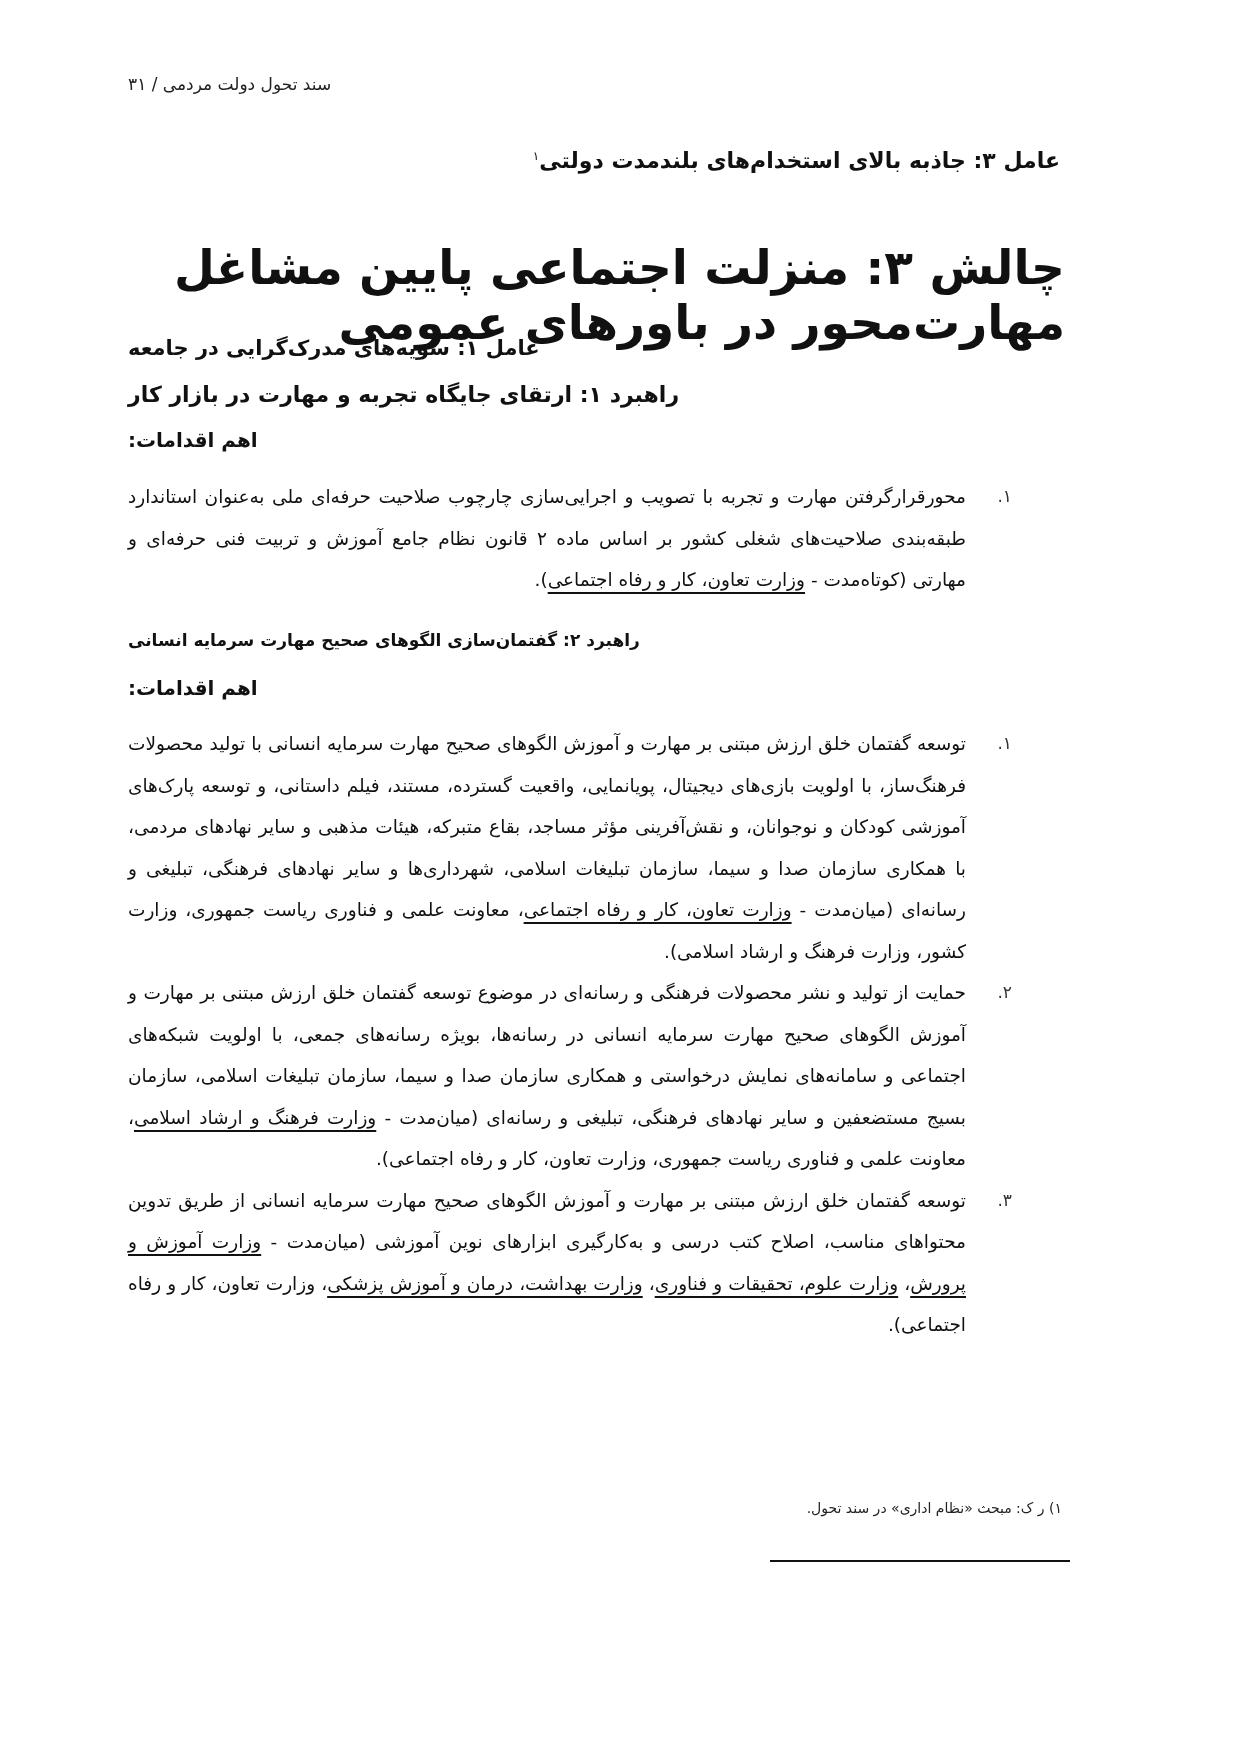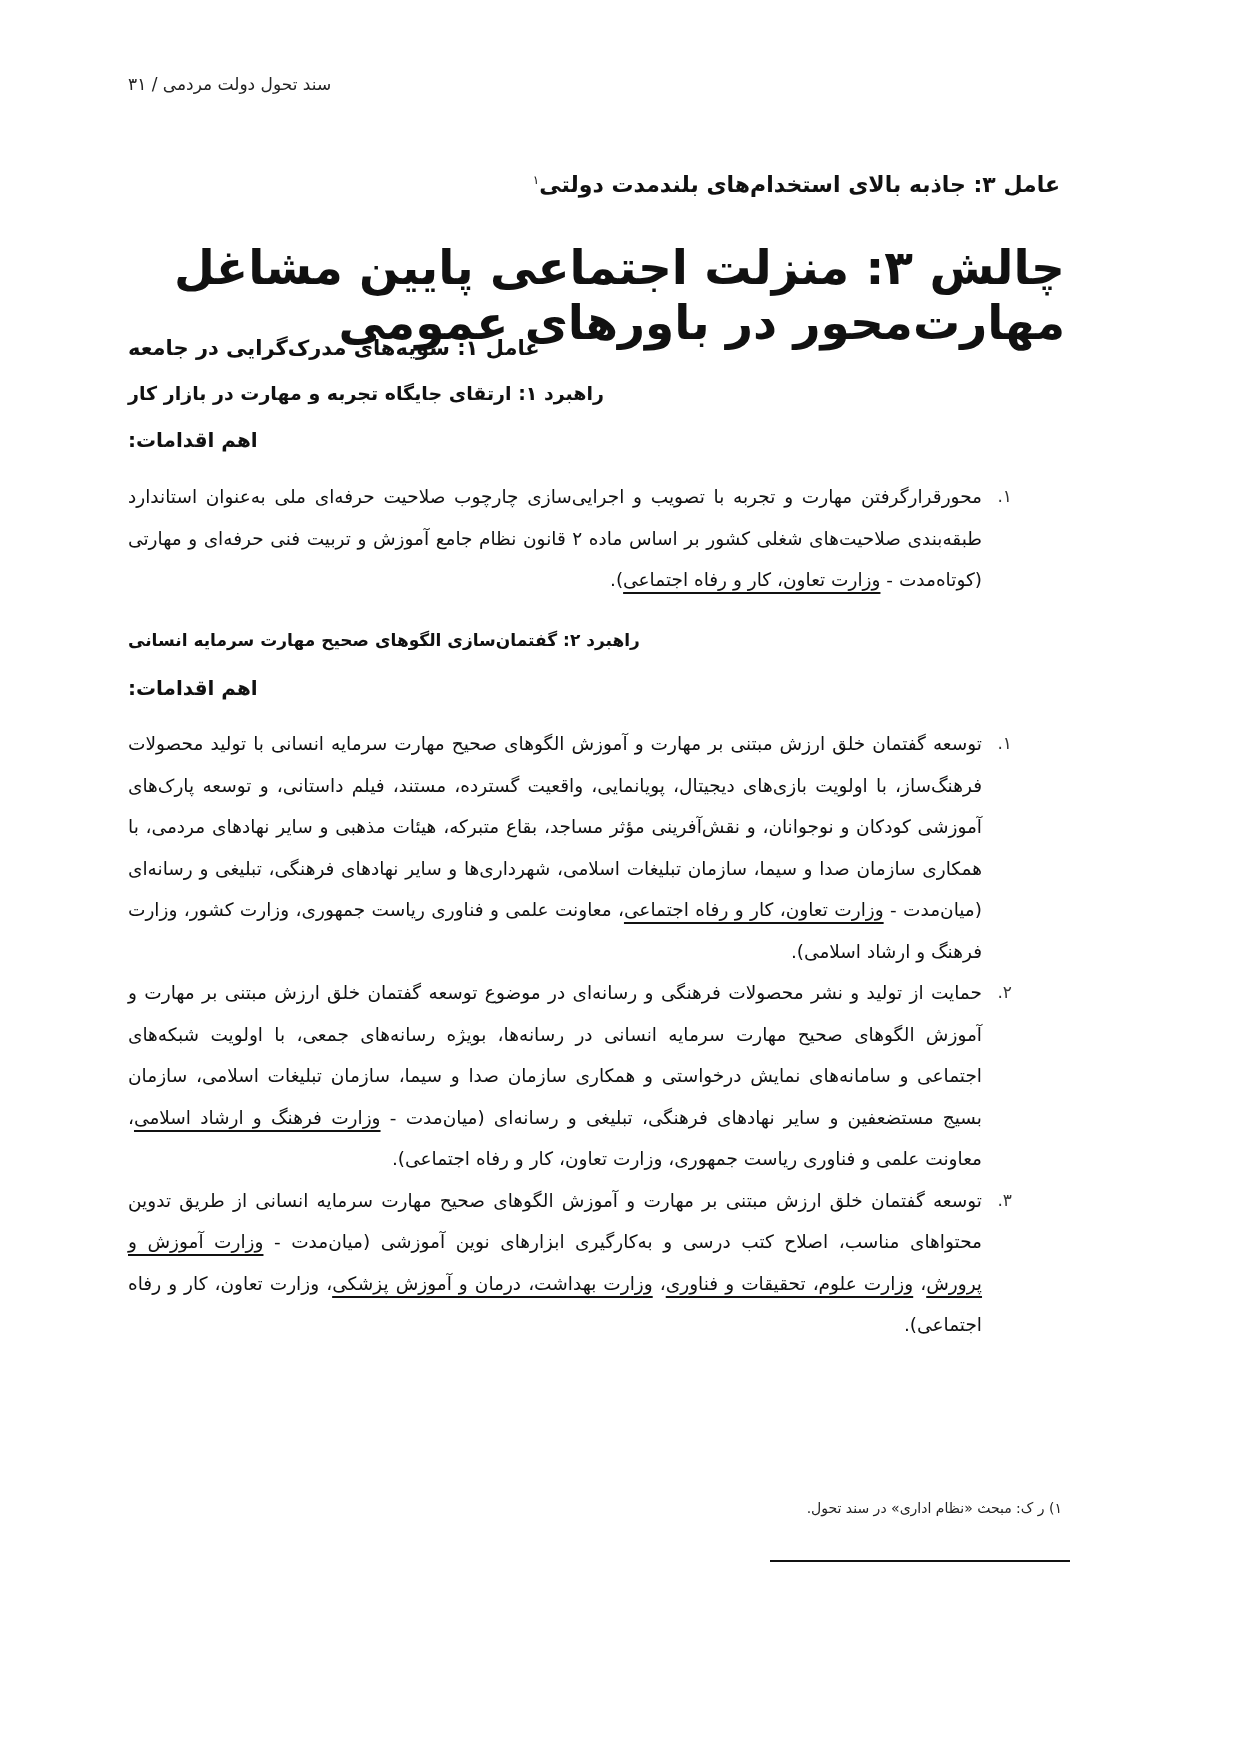--- a/index.html
+++ b/index.html
@@ -7,44 +7,44 @@
     width: 1240px; height: 1754px; position: relative; overflow: hidden;
     font-family: "DejaVu Sans", sans-serif; color: #111;
     direction: rtl;
   }
   .running-head {
     position: absolute; top: 74px; left: 128px;
     font-size: 17px; direction: rtl; color: #222;
   }
   .factor3 {
     position: absolute; top: 148px; right: 180px;
-    font-size: 22px; font-weight: bold; margin-top: 24px;
+    font-size: 22px; font-weight: bold;
   }
   .factor3 sup { font-size: 12px; font-weight: normal; }
   .challenge {
     position: absolute; top: 240px; right: 175px; left: 130px;
     font-size: 47px; font-weight: 900; text-align: right; letter-spacing: -0.5px;
   }
   .block { position: absolute; right: 180px; left: 128px; text-align: left; }
   .h-factor { top: 336px; font-size: 21px; font-weight: bold; }
-  .h-strategy1 { top: 382px; right: 212px; font-size: 19px; font-weight: bold; }
+  .h-strategy1 { top: 382px; right: 212px; font-size: 22px; font-weight: bold; }
   .h-actions1 { top: 428px; right: 228px; font-size: 20px; font-weight: bold; }
   .h-strategy2 { top: 630px; right: 212px; font-size: 17px; font-weight: bold; }
   .h-actions2 { top: 676px; right: 228px; font-size: 20px; font-weight: bold; }
 
   ol.actions {
     position: absolute; right: 228px; left: 128px; margin: 0; padding: 0;
     list-style: none; font-size: 18.5px; line-height: 41.5px;
     text-align: justify; text-align-last: right;
   }
   ol.actions li { position: relative; padding-right: 30px; }
   ol.actions li .num {
     position: absolute; right: 0; top: 0; font-size: 17px; color: #333;
   }
-  ol.actions li .item-text { display: block; margin-right: 0; }
+  ol.actions li .item-text { display: block; margin-right: 16px; }
   .list1 { top: 476px; }
   .list2 { top: 723px; }
   .u { text-decoration: underline; text-underline-offset: 6px; text-decoration-thickness: 2px; }
 
   .footnote-rule {
     position: absolute; top: 1560px; left: 770px; width: 300px; height: 2px; background: #111;
   }
   .footnote {
     position: absolute; top: 1500px; right: 178px; font-size: 14px; color: #222;
   }

